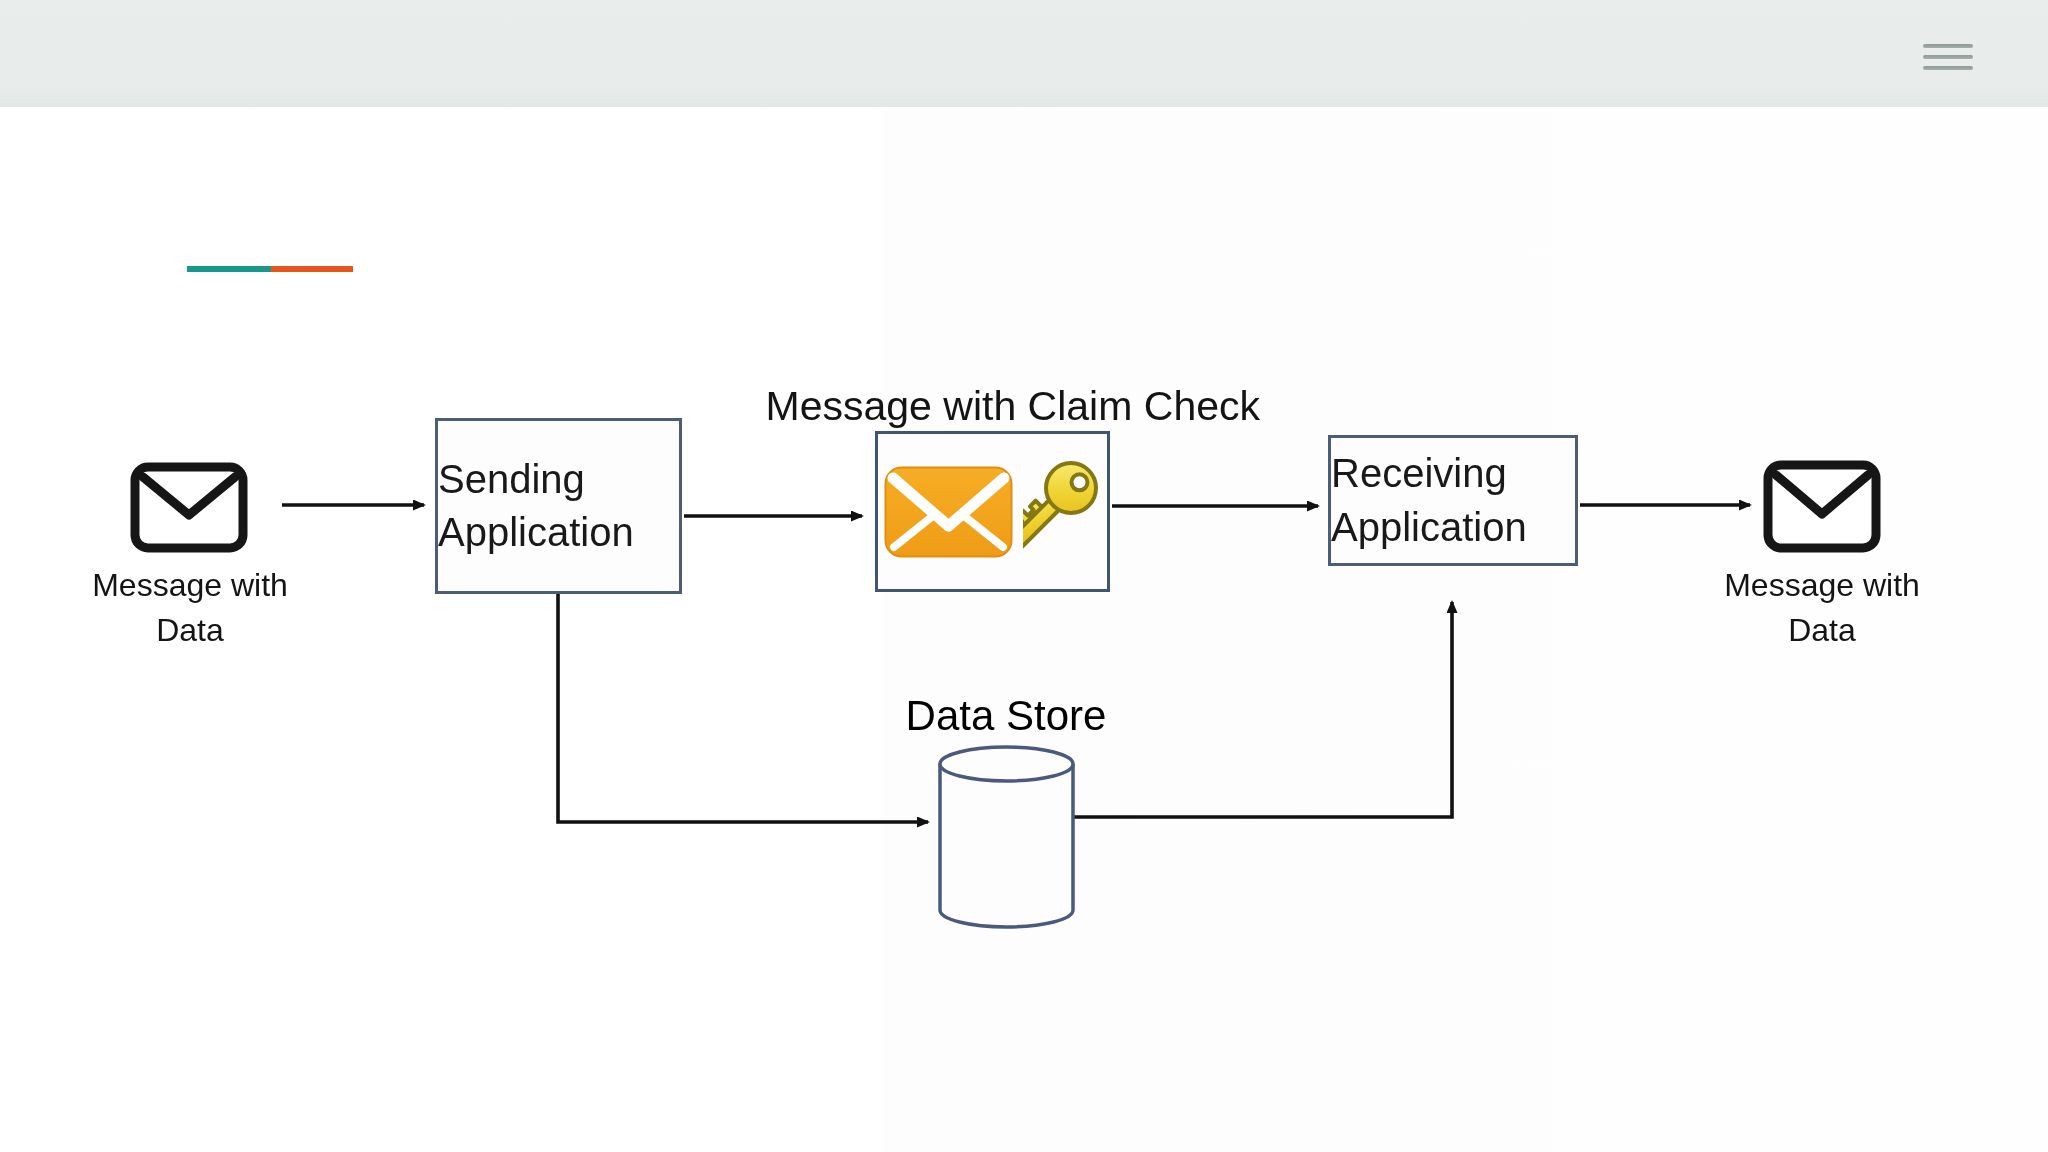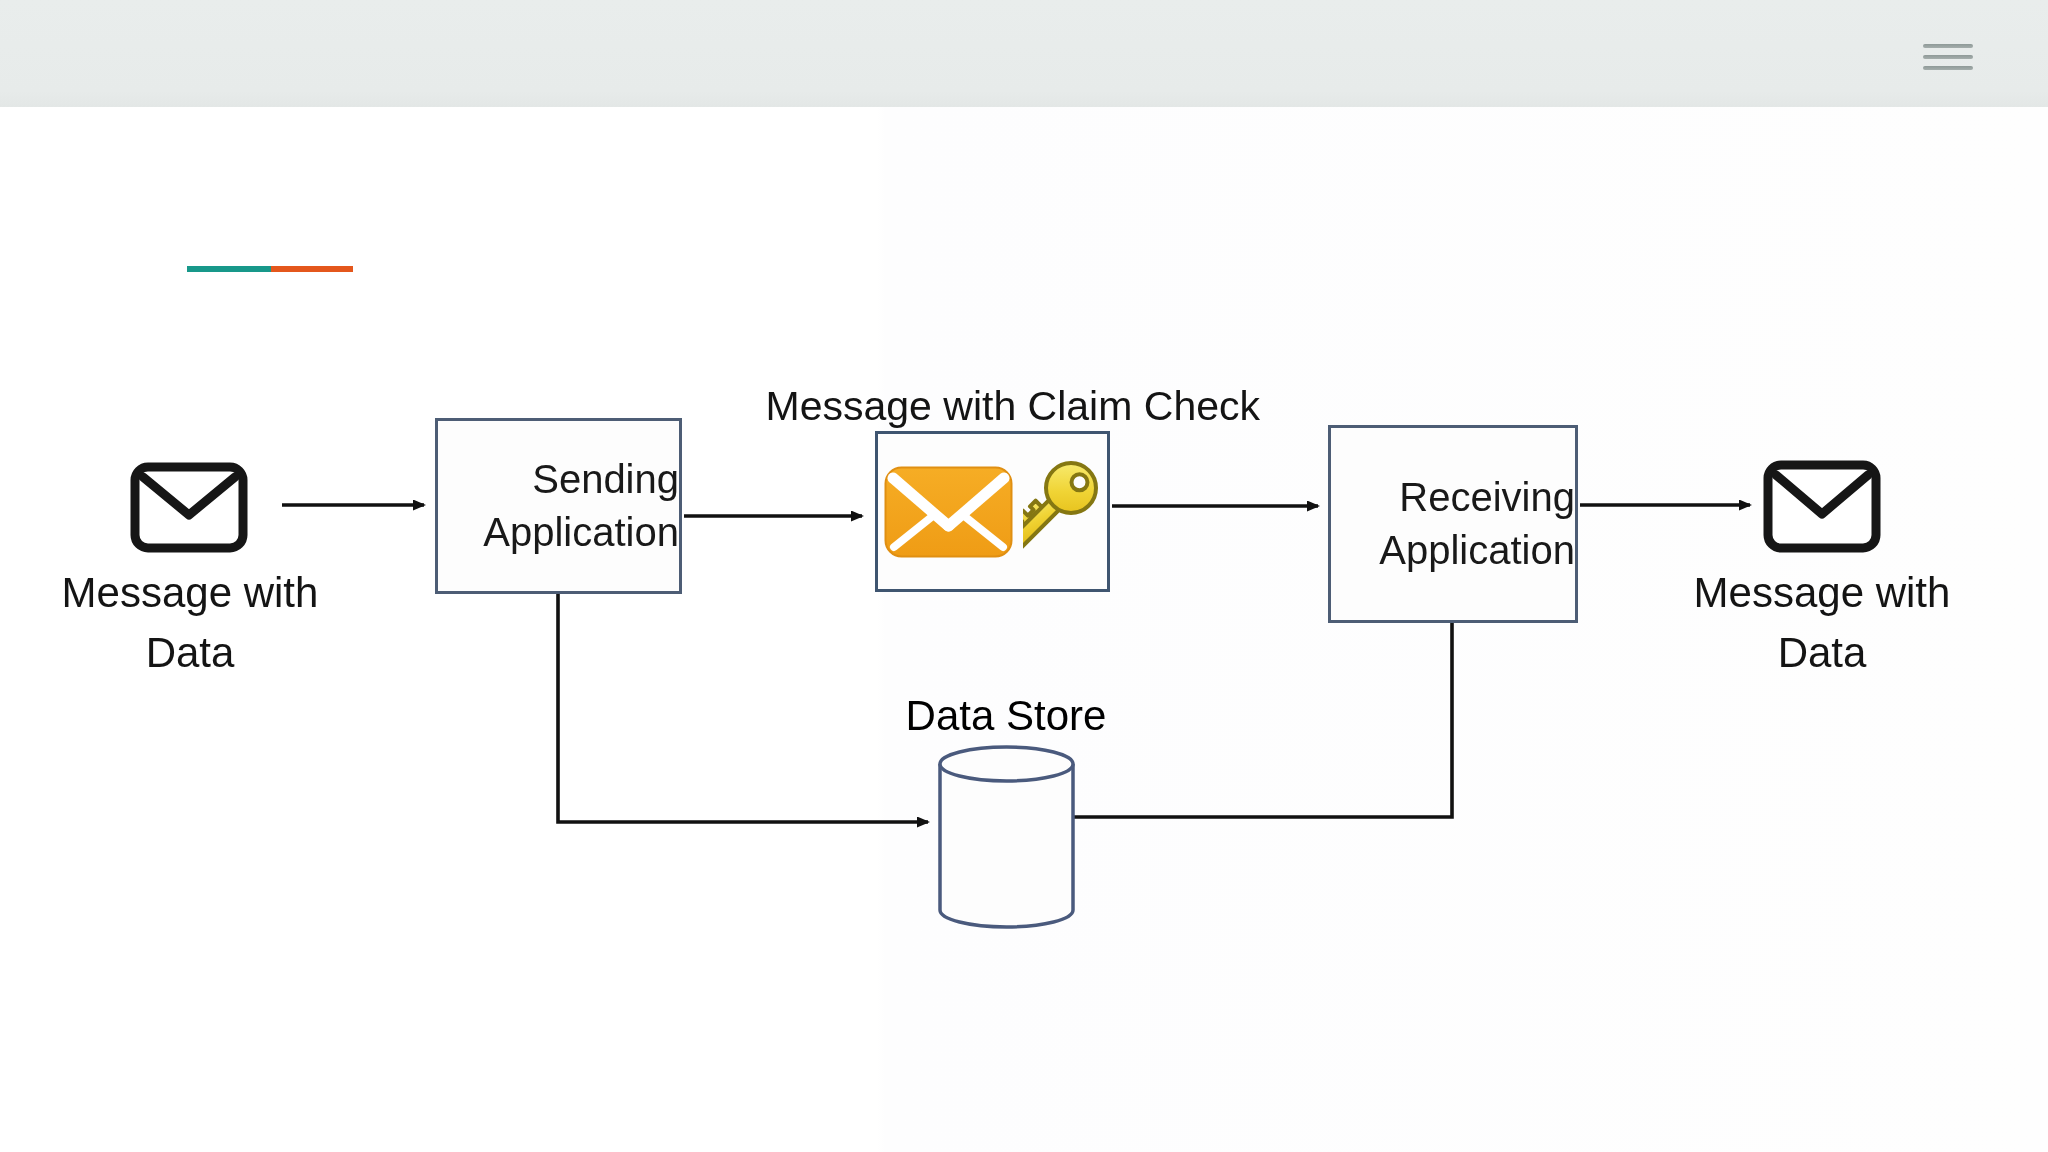--- a/index.html
+++ b/index.html
@@ -24,25 +24,25 @@
   }
   
   .accent{position:absolute;left:187px;top:266px;width:166px;height:6px;display:flex;}
   .accent .teal{width:84px;height:6px;background:#18988a;}
   .accent .orange{width:82px;height:6px;background:#e4571c;}
   
   .connector-layer{position:absolute;left:0;top:0;width:2048px;height:1152px;z-index:1;}
   .node{position:absolute;z-index:2;}
   .app-box{
     box-sizing:border-box;background:#fdfdfd;border:3px solid #4d5d75;
-    display:flex;flex-direction:column;align-items:flex-end;justify-content:center;
+    display:flex;flex-direction:column;align-items:flex-start;justify-content:center;
     font-size:40px;line-height:1.33;text-align:center;color:#191919;
   }
   .outer-label{
-    position:absolute;z-index:2;text-align:center;font-size:42px;line-height:1.42;color:#141414;
+    position:absolute;z-index:2;text-align:center;font-size:32px;line-height:1.42;color:#141414;
   }
   .diagram-title{
     position:absolute;z-index:2;text-align:center;font-size:41px;color:#141414;white-space:nowrap;
   }
   .claim-box{
     position:absolute;z-index:2;box-sizing:border-box;background:#fdfdfd;border:3px solid #3f5570;
     display:flex;align-items:center;justify-content:center;gap:10px;
   }
   .store-label{
     position:absolute;z-index:2;text-align:center;font-size:42px;color:#000000;white-space:nowrap;
@@ -125,21 +125,21 @@
     </defs>
     <g transform="translate(48,28) rotate(45)" stroke="#857712" stroke-linejoin="round">
       <path d="M -7 16 L -7 74 L -17 74 L -17 66 L -11 66 L -11 58 L -18 58 L -18 50 L -11 50 L -11 42 L -16 42 L -16 34 L -7 34 Z
                M -7 16 L 7 16 L 7 78 L -7 78 Z" fill="url(#keyg)" stroke-width="4"></path>
       <circle cx="0" cy="0" r="25" fill="url(#keyg)" stroke-width="4"></circle>
       <circle cx="2" cy="-10" r="8" fill="#fdfdfd" stroke-width="4"></circle>
     </g>
   </svg>
 </div>
 
-<div class="node app-box" style="left:1328px;top:425px;width:250px;height:198px;">
+<div class="node app-box" style="left:1328px;top:435px;width:250px;height:131px;">
   <div>Receiving</div>
   <div>Application</div>
 </div>
 
 <svg class="node" style="left:1763px;top:460px;" width="118" height="93" viewBox="0 0 118 93" xmlns="http://www.w3.org/2000/svg">
   <rect x="5" y="5" width="108" height="83" rx="13" fill="#ffffff" stroke="#161616" stroke-width="9"></rect>
   <path d="M 13 15 L 59 54 L 105 15" fill="none" stroke="#161616" stroke-width="9" stroke-linecap="round" stroke-linejoin="round"></path>
 </svg>
 
 <div class="outer-label" style="left:1672px;top:563px;width:300px;">

